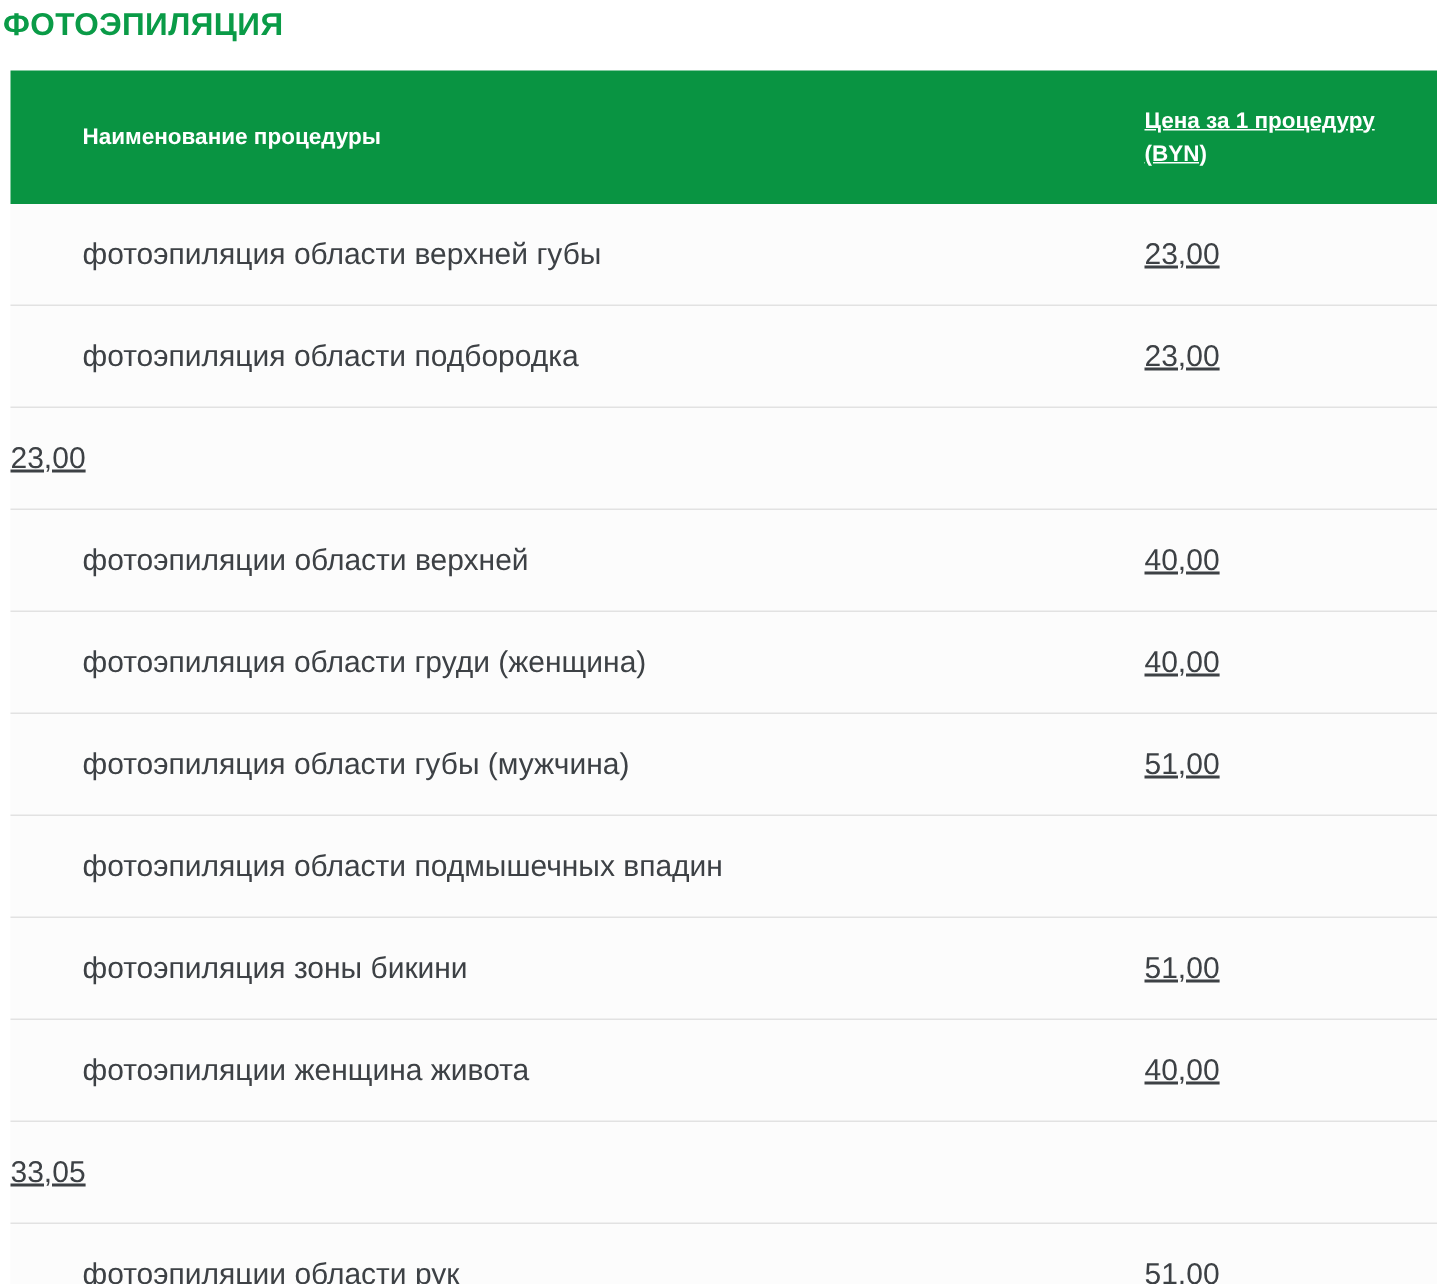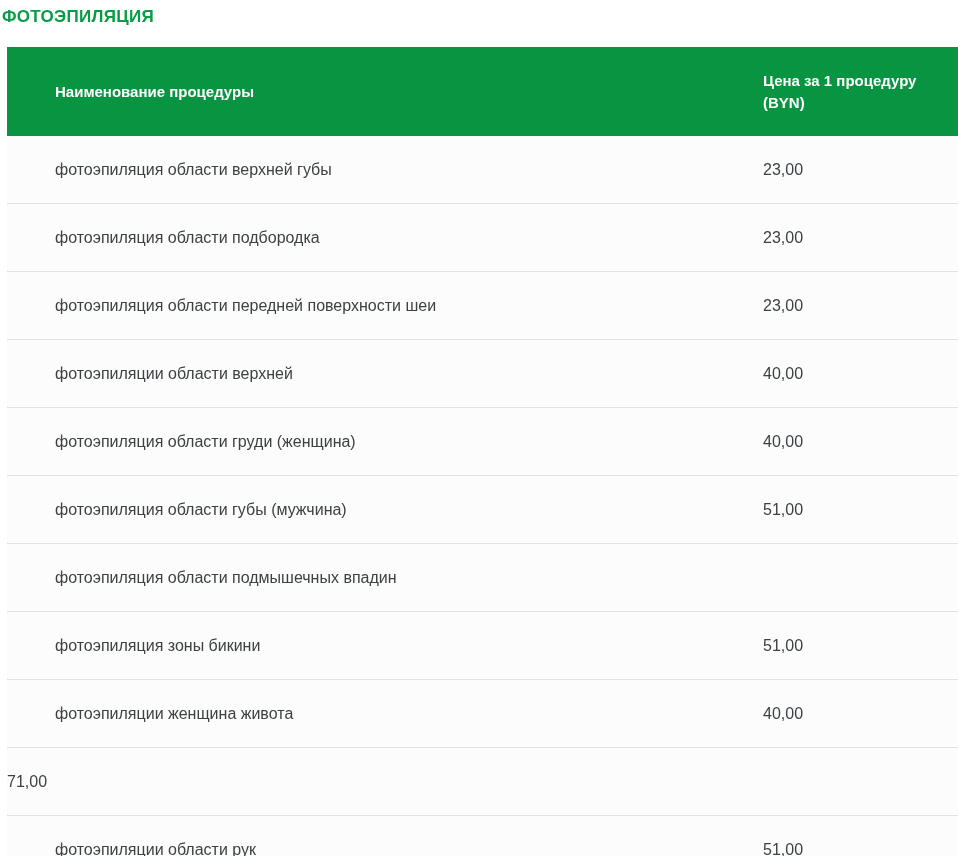--- a/index.html
+++ b/index.html
@@ -15,21 +15,21 @@
   html, body { margin: 0; padding: 0; }
   body {
     width: 958px;
     height: 856px;
     overflow: hidden;
     background: var(--page-bg);
     font-family: "Liberation Sans", "DejaVu Sans", sans-serif;
   }
   .section-title {
     margin: 7px 0 0 2px;
-    font-size: 17px;
+    font-size: 21px;
     line-height: 19px;
     font-weight: bold;
     letter-spacing: 0.3px;
     color: var(--brand-green);
     text-transform: uppercase;
   }
   .price-table {
     margin-left: 7px;
     margin-top: 21px;
     width: 951px;
@@ -49,39 +49,40 @@
   .col-name {
     width: 728px;
     flex: none;
     padding-left: 20px;
     padding-right: 20px;
     margin-left: 28px;
   }
   .col-price {
     flex: 1;
     padding-right: 10px;
+    text-decoration: underline;
   }
   .th-price-inner {
     display: block;
     max-width: 175px;
   }
   .tbody { width: 100%; }
   .row {
     display: flex;
     align-items: center;
     height: 67px;
     background: var(--row-bg);
   }
   .row + .row {
     border-top: 1px solid var(--separator);
     height: 68px;
     align-items: center;
   }
   .cell {
-    font-size: 16px;
+    font-size: 20px;
     line-height: 20px;
     color: var(--row-text);
   }
 </style>
 </head>
 <body>
 
 <h2 class="section-title">ФОТОЭПИЛЯЦИЯ</h2>
 
 <div class="price-table">
@@ -98,21 +99,20 @@
     <div class="cell col-name">фотоэпиляция области верхней губы</div>
     <div class="cell col-price">23,00</div>
   </div>
 
   <div class="row">
     <div class="cell col-name">фотоэпиляция области подбородка</div>
     <div class="cell col-price">23,00</div>
   </div>
 
   <div class="row">
-    <div class="cell col-name">фотоэпиляция области передней поверхности шеи</div>
     <div class="cell col-price">23,00</div>
   </div>
 
   <div class="row">
     <div class="cell col-name">фотоэпиляции области верхней</div>
     <div class="cell col-price">40,00</div>
   </div>
 
   <div class="row">
     <div class="cell col-name">фотоэпиляция области груди (женщина)</div>
@@ -132,21 +132,21 @@
     <div class="cell col-name">фотоэпиляция зоны бикини</div>
     <div class="cell col-price">51,00</div>
   </div>
 
   <div class="row">
     <div class="cell col-name">фотоэпиляции женщина живота</div>
     <div class="cell col-price">40,00</div>
   </div>
 
   <div class="row">
-    <div class="cell col-price">71,00</div>
+    <div class="cell col-price">33,05</div>
   </div>
 
   <div class="row">
     <div class="cell col-name">фотоэпиляции области рук</div>
     <div class="cell col-price">51,00</div>
   </div>
 </div>
 
 </div>
 

